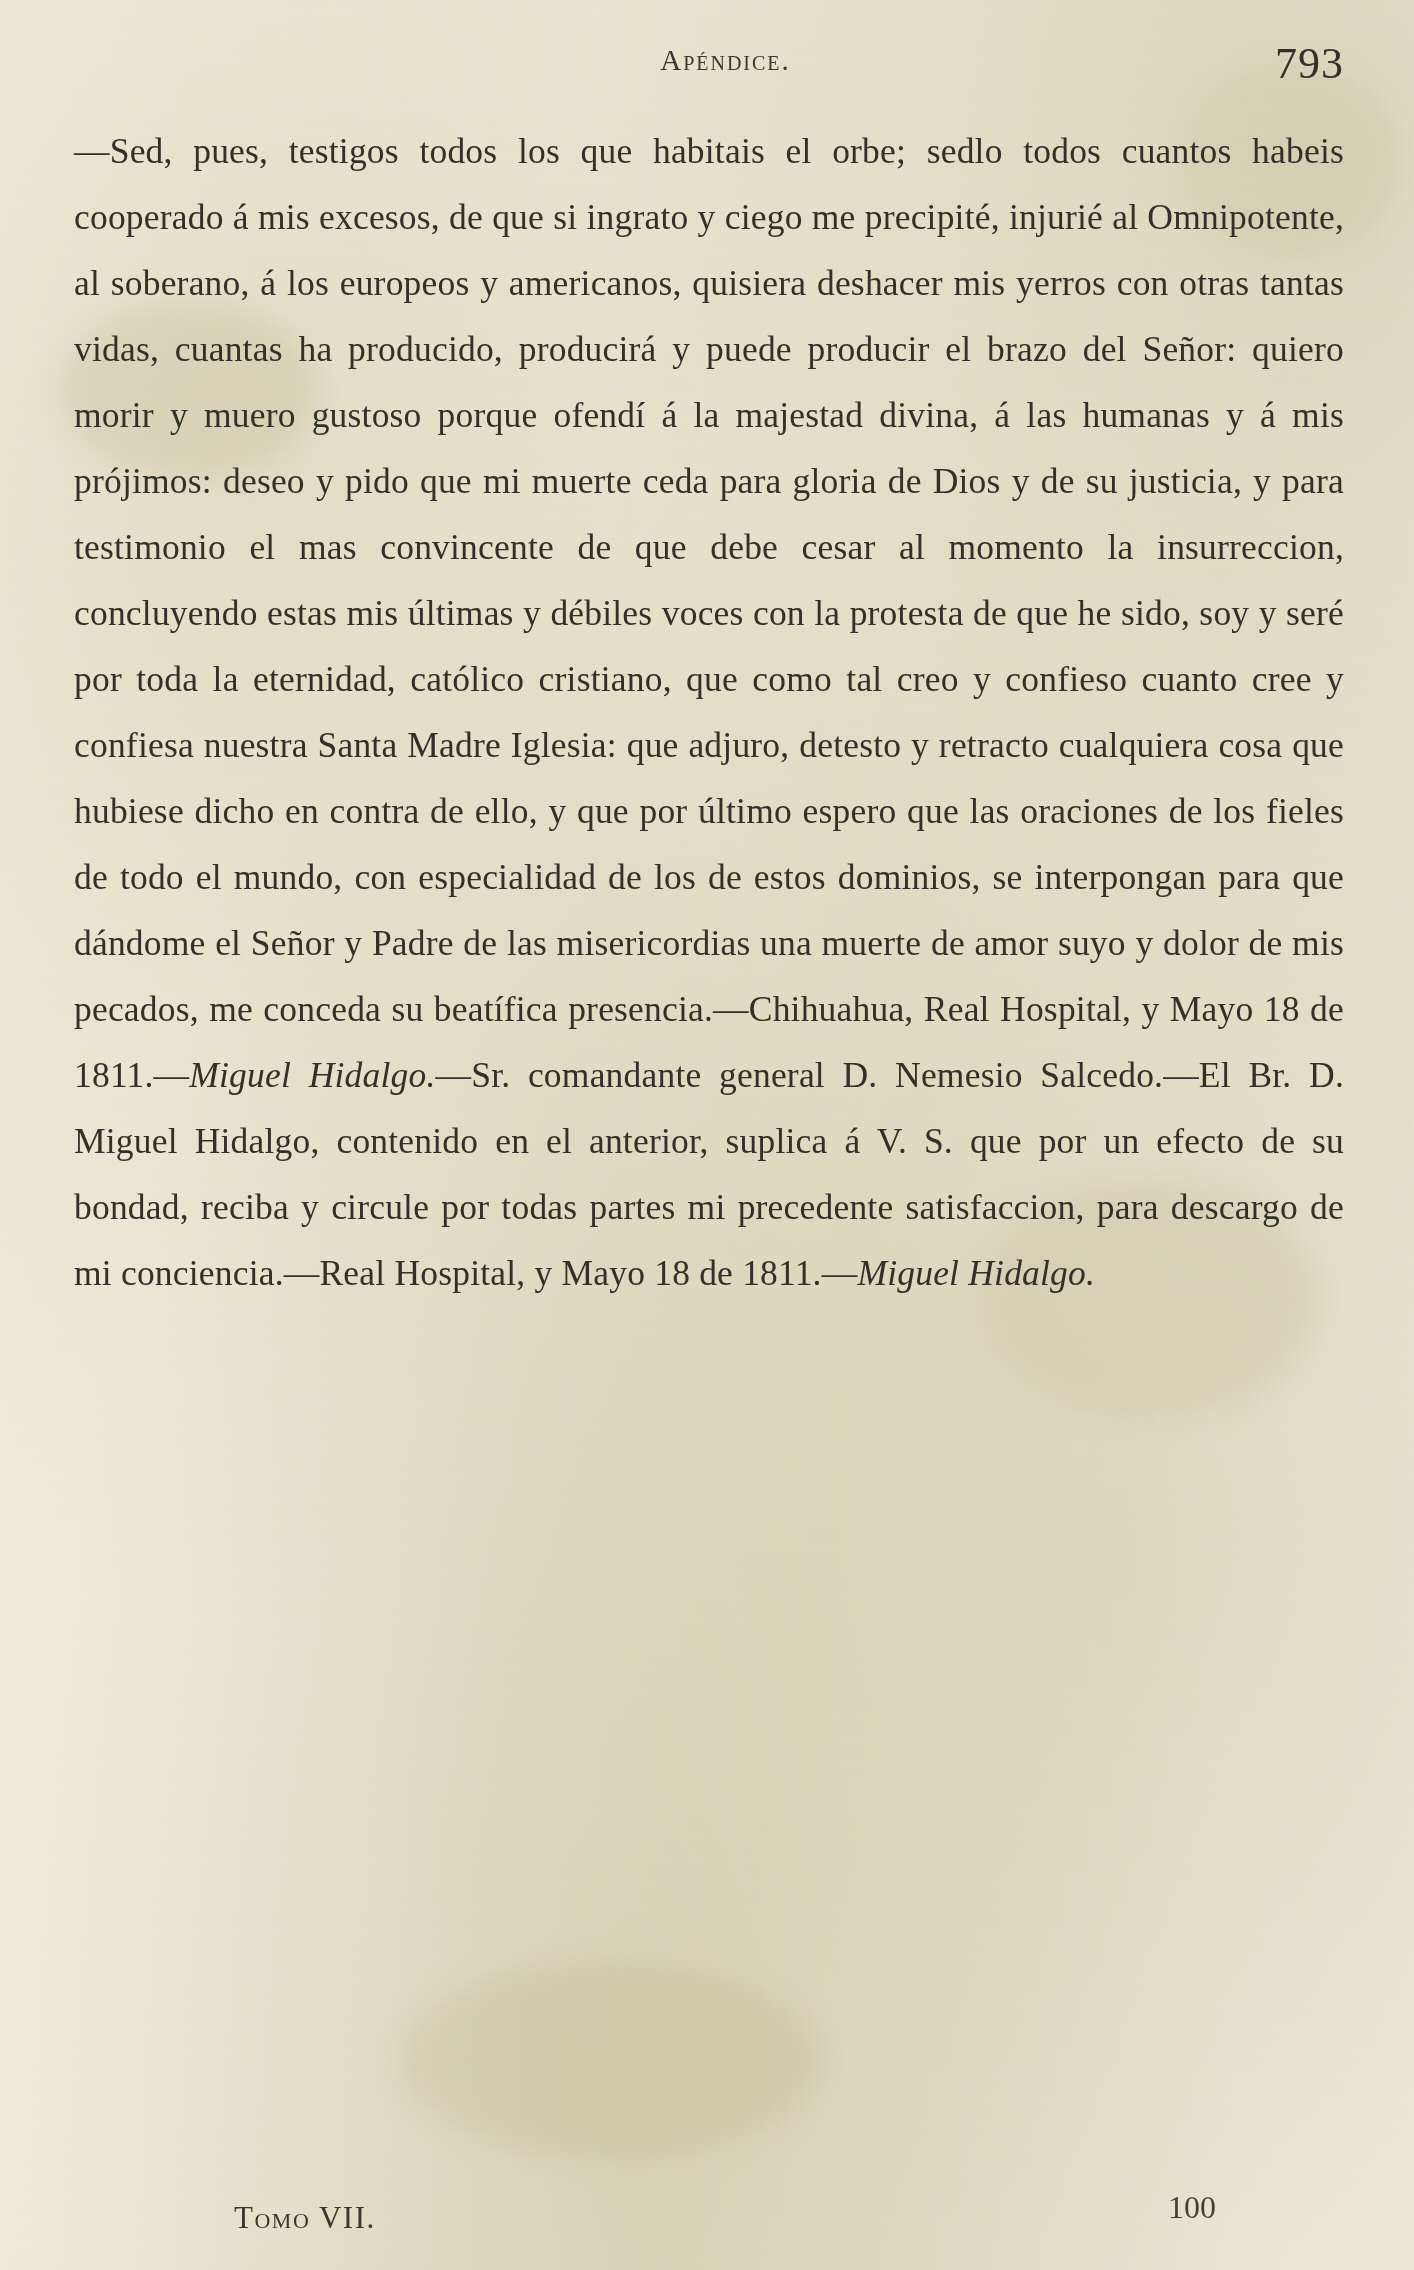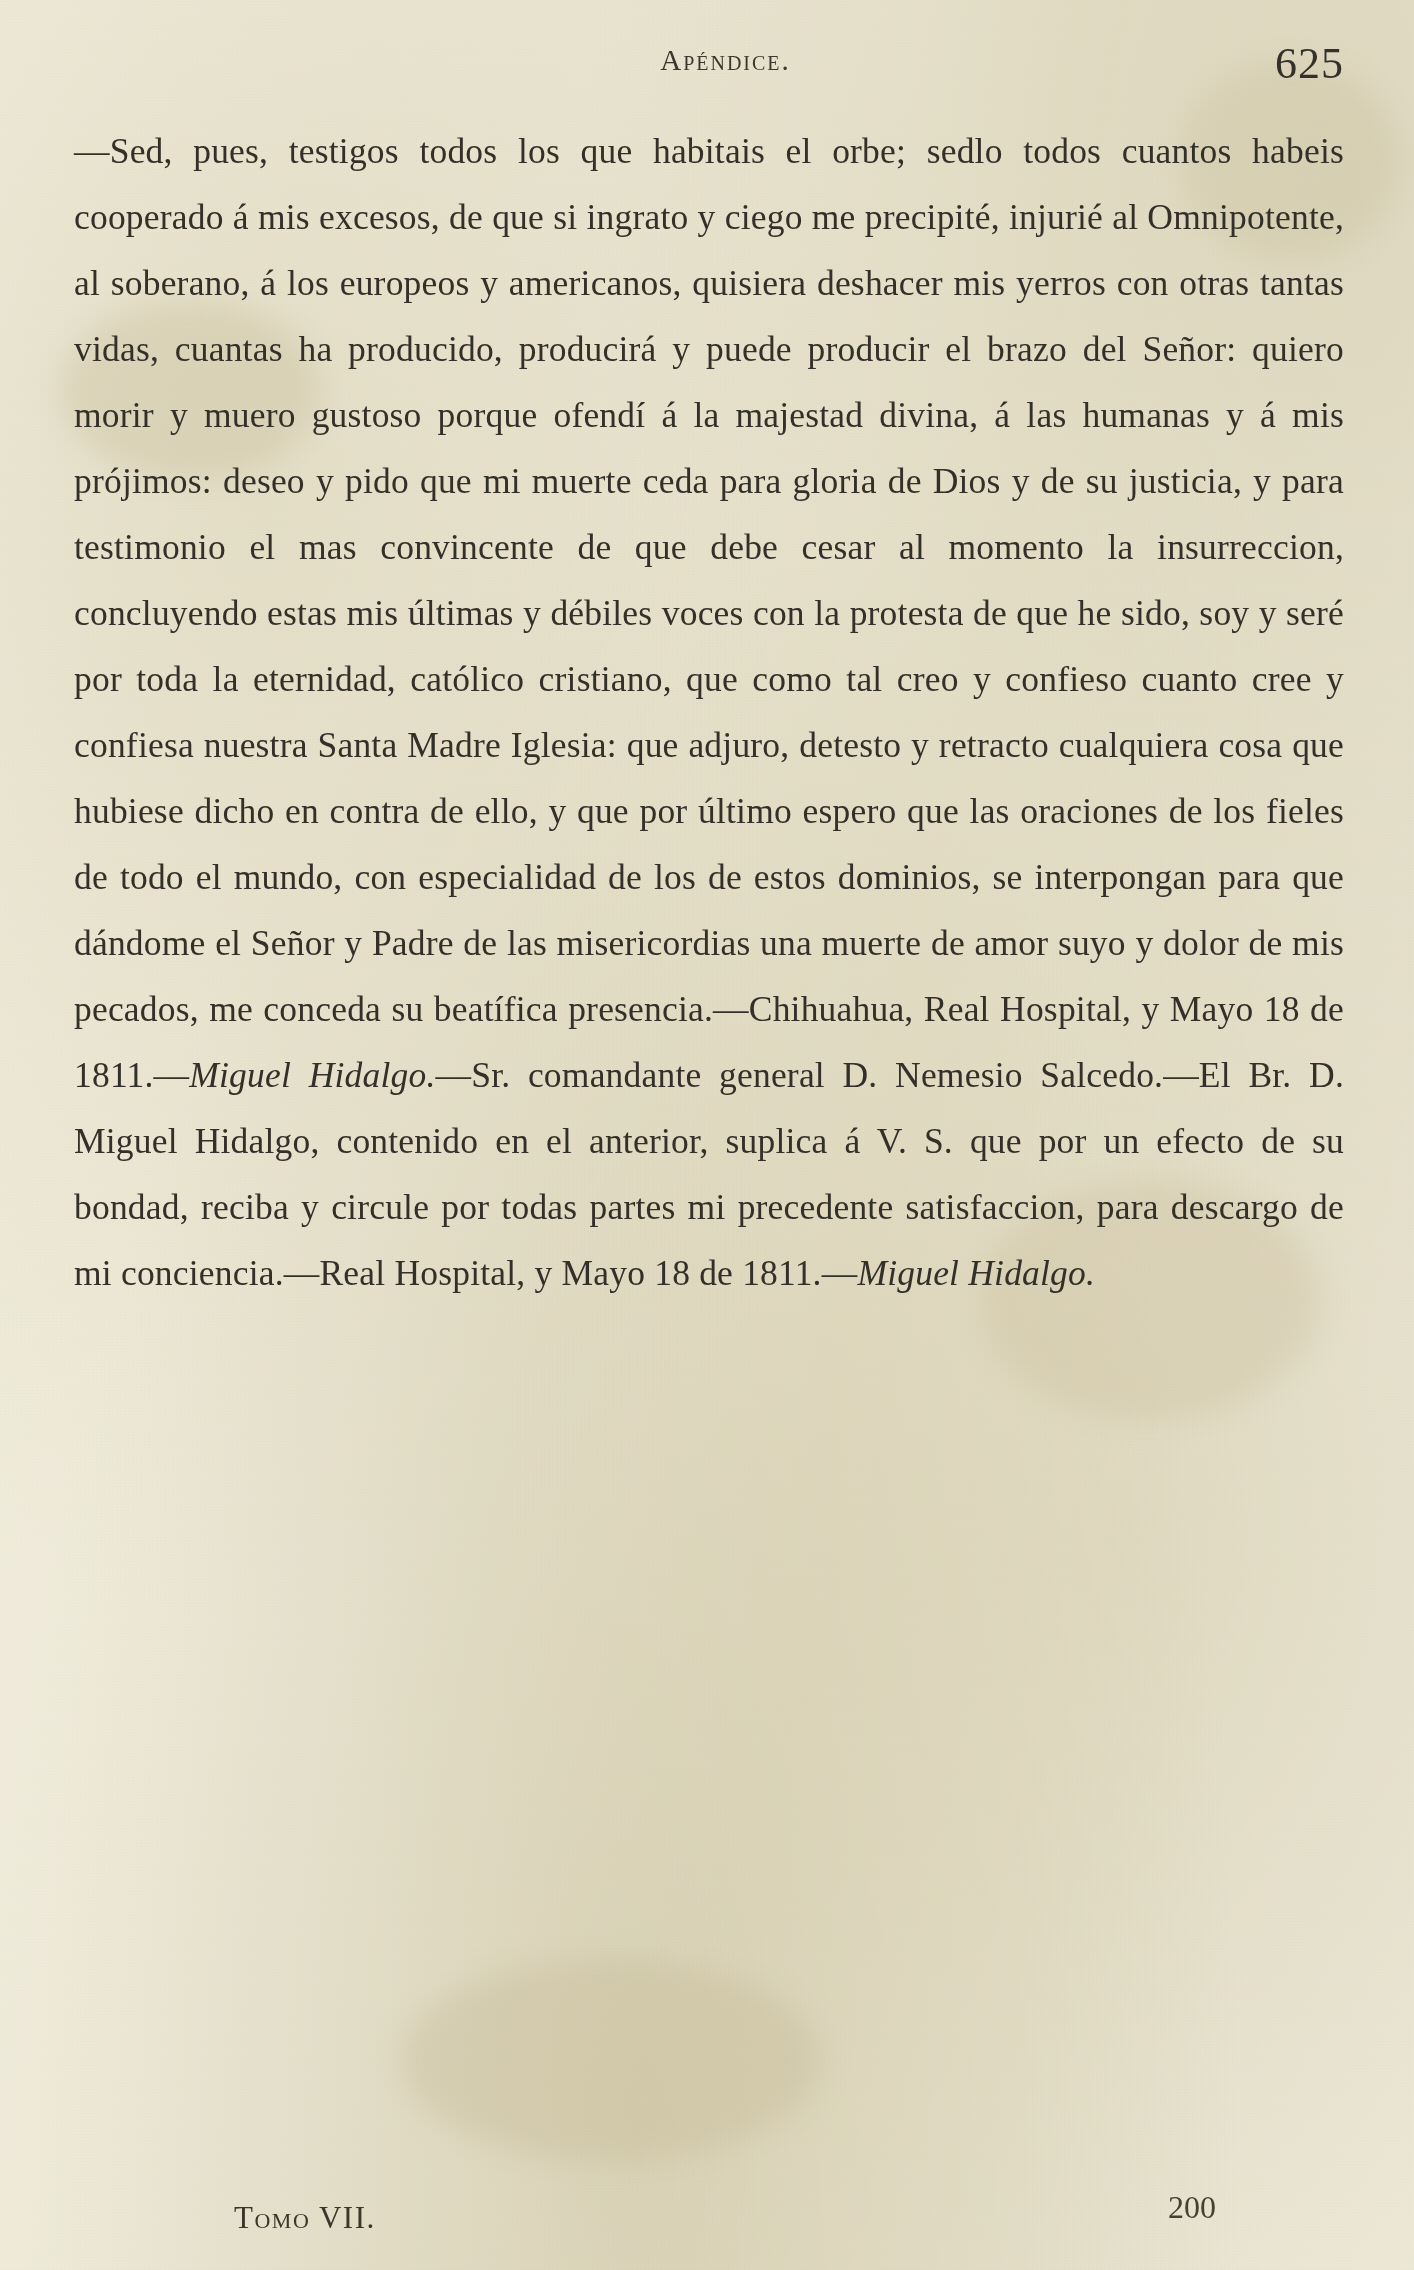--- a/index.html
+++ b/index.html
@@ -121,26 +121,26 @@
 
   <div class="smear" style="left:60px; top:300px; width:260px; height:180px; background:rgba(198,186,148,0.33);"></div>
   <div class="smear" style="left:980px; top:1180px; width:340px; height:240px; background:rgba(196,184,146,0.28);"></div>
   <div class="smear" style="left:400px; top:1960px; width:420px; height:200px; background:rgba(192,180,142,0.30);"></div>
   <div class="smear" style="left:1180px; top:60px; width:220px; height:200px; background:rgba(200,190,152,0.30);"></div>
 
   <div class="content">
 
     <div class="header">
       <div class="running-head">APÉNDICE.</div>
-      <div class="folio">625</div>
+      <div class="folio">793</div>
     </div>
 
     <div class="body-text">
       <p><span>—Sed, pues, testigos todos los que habitais el orbe; sedlo todos cuantos habeis cooperado á mis excesos, de que si ingrato y ciego me precipité, injurié al Omnipotente, al soberano, á los europeos y americanos, quisiera deshacer mis yerros con otras tantas vidas, cuantas ha producido, producirá y puede producir el brazo del Señor: quiero morir y muero gustoso porque ofendí á la majestad divina, á las humanas y á mis prójimos: deseo y pido que mi muerte ceda para gloria de Dios y de su justicia, y para testimonio el mas convincente de que debe cesar al momento la insurreccion, concluyendo estas mis últimas y débiles voces con la protesta de que he sido, soy y seré por toda la eternidad, católico cristiano, que como tal creo y confieso cuanto cree y confiesa nuestra Santa Madre Iglesia: que adjuro, detesto y retracto cualquiera cosa que hubiese dicho en contra de ello, y que por último espero que las oraciones de los fieles de todo el mundo, con especialidad de los de estos dominios, se interpongan para que dándome el Señor y Padre de las misericordias una muerte de amor suyo y dolor de mis pecados, me conceda su beatífica presencia.—Chihuahua, Real Hospital, y Mayo 18 de 1811.—</span><span class="it">Miguel Hidalgo.</span><span>—Sr. comandante general D. Nemesio Salcedo.—El Br. D. Miguel Hidalgo, contenido en el anterior, suplica á V. S. que por un efecto de su bondad, reciba y circule por todas partes mi precedente satisfaccion, para descargo de mi conciencia.—Real Hospital, y Mayo 18 de 1811.—</span><span class="it">Miguel Hidalgo.</span></p>
     </div>
 
   </div>
 
   <div class="footer">
     <div class="tomo">Tomo VII.</div>
-    <div class="signature">200</div>
+    <div class="signature">100</div>
   </div>
 </div>
 
 </body></html>

